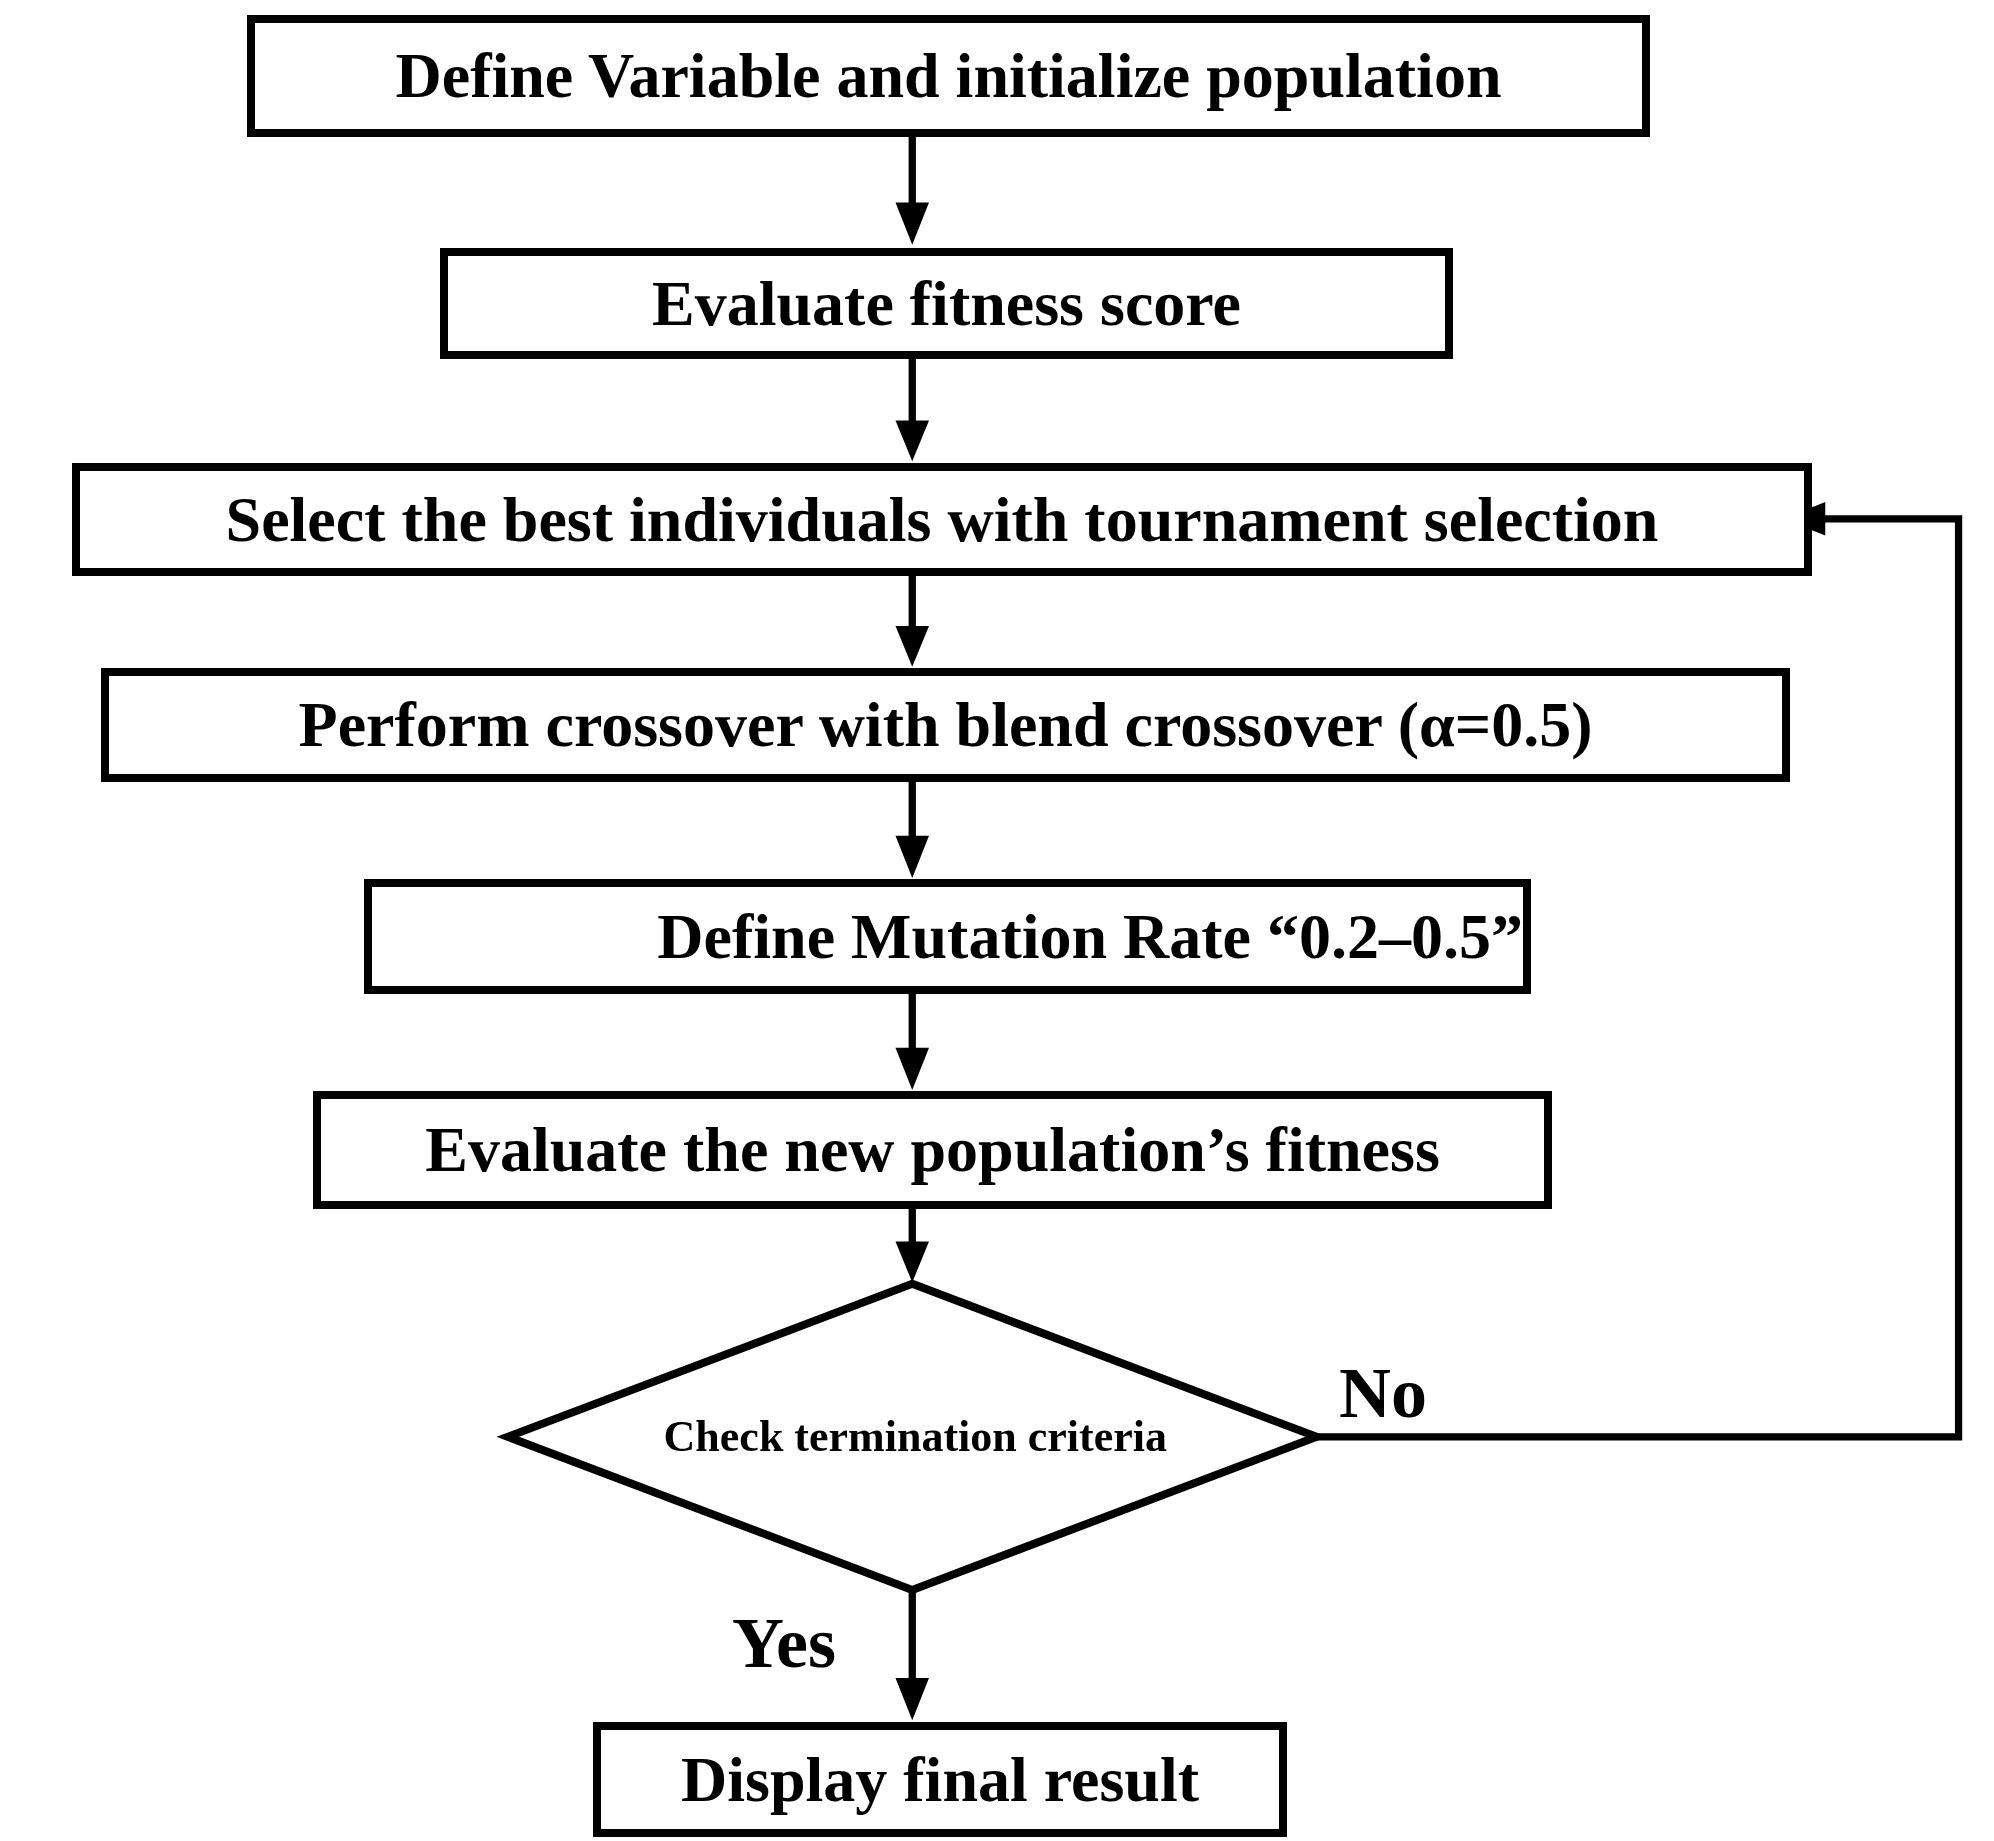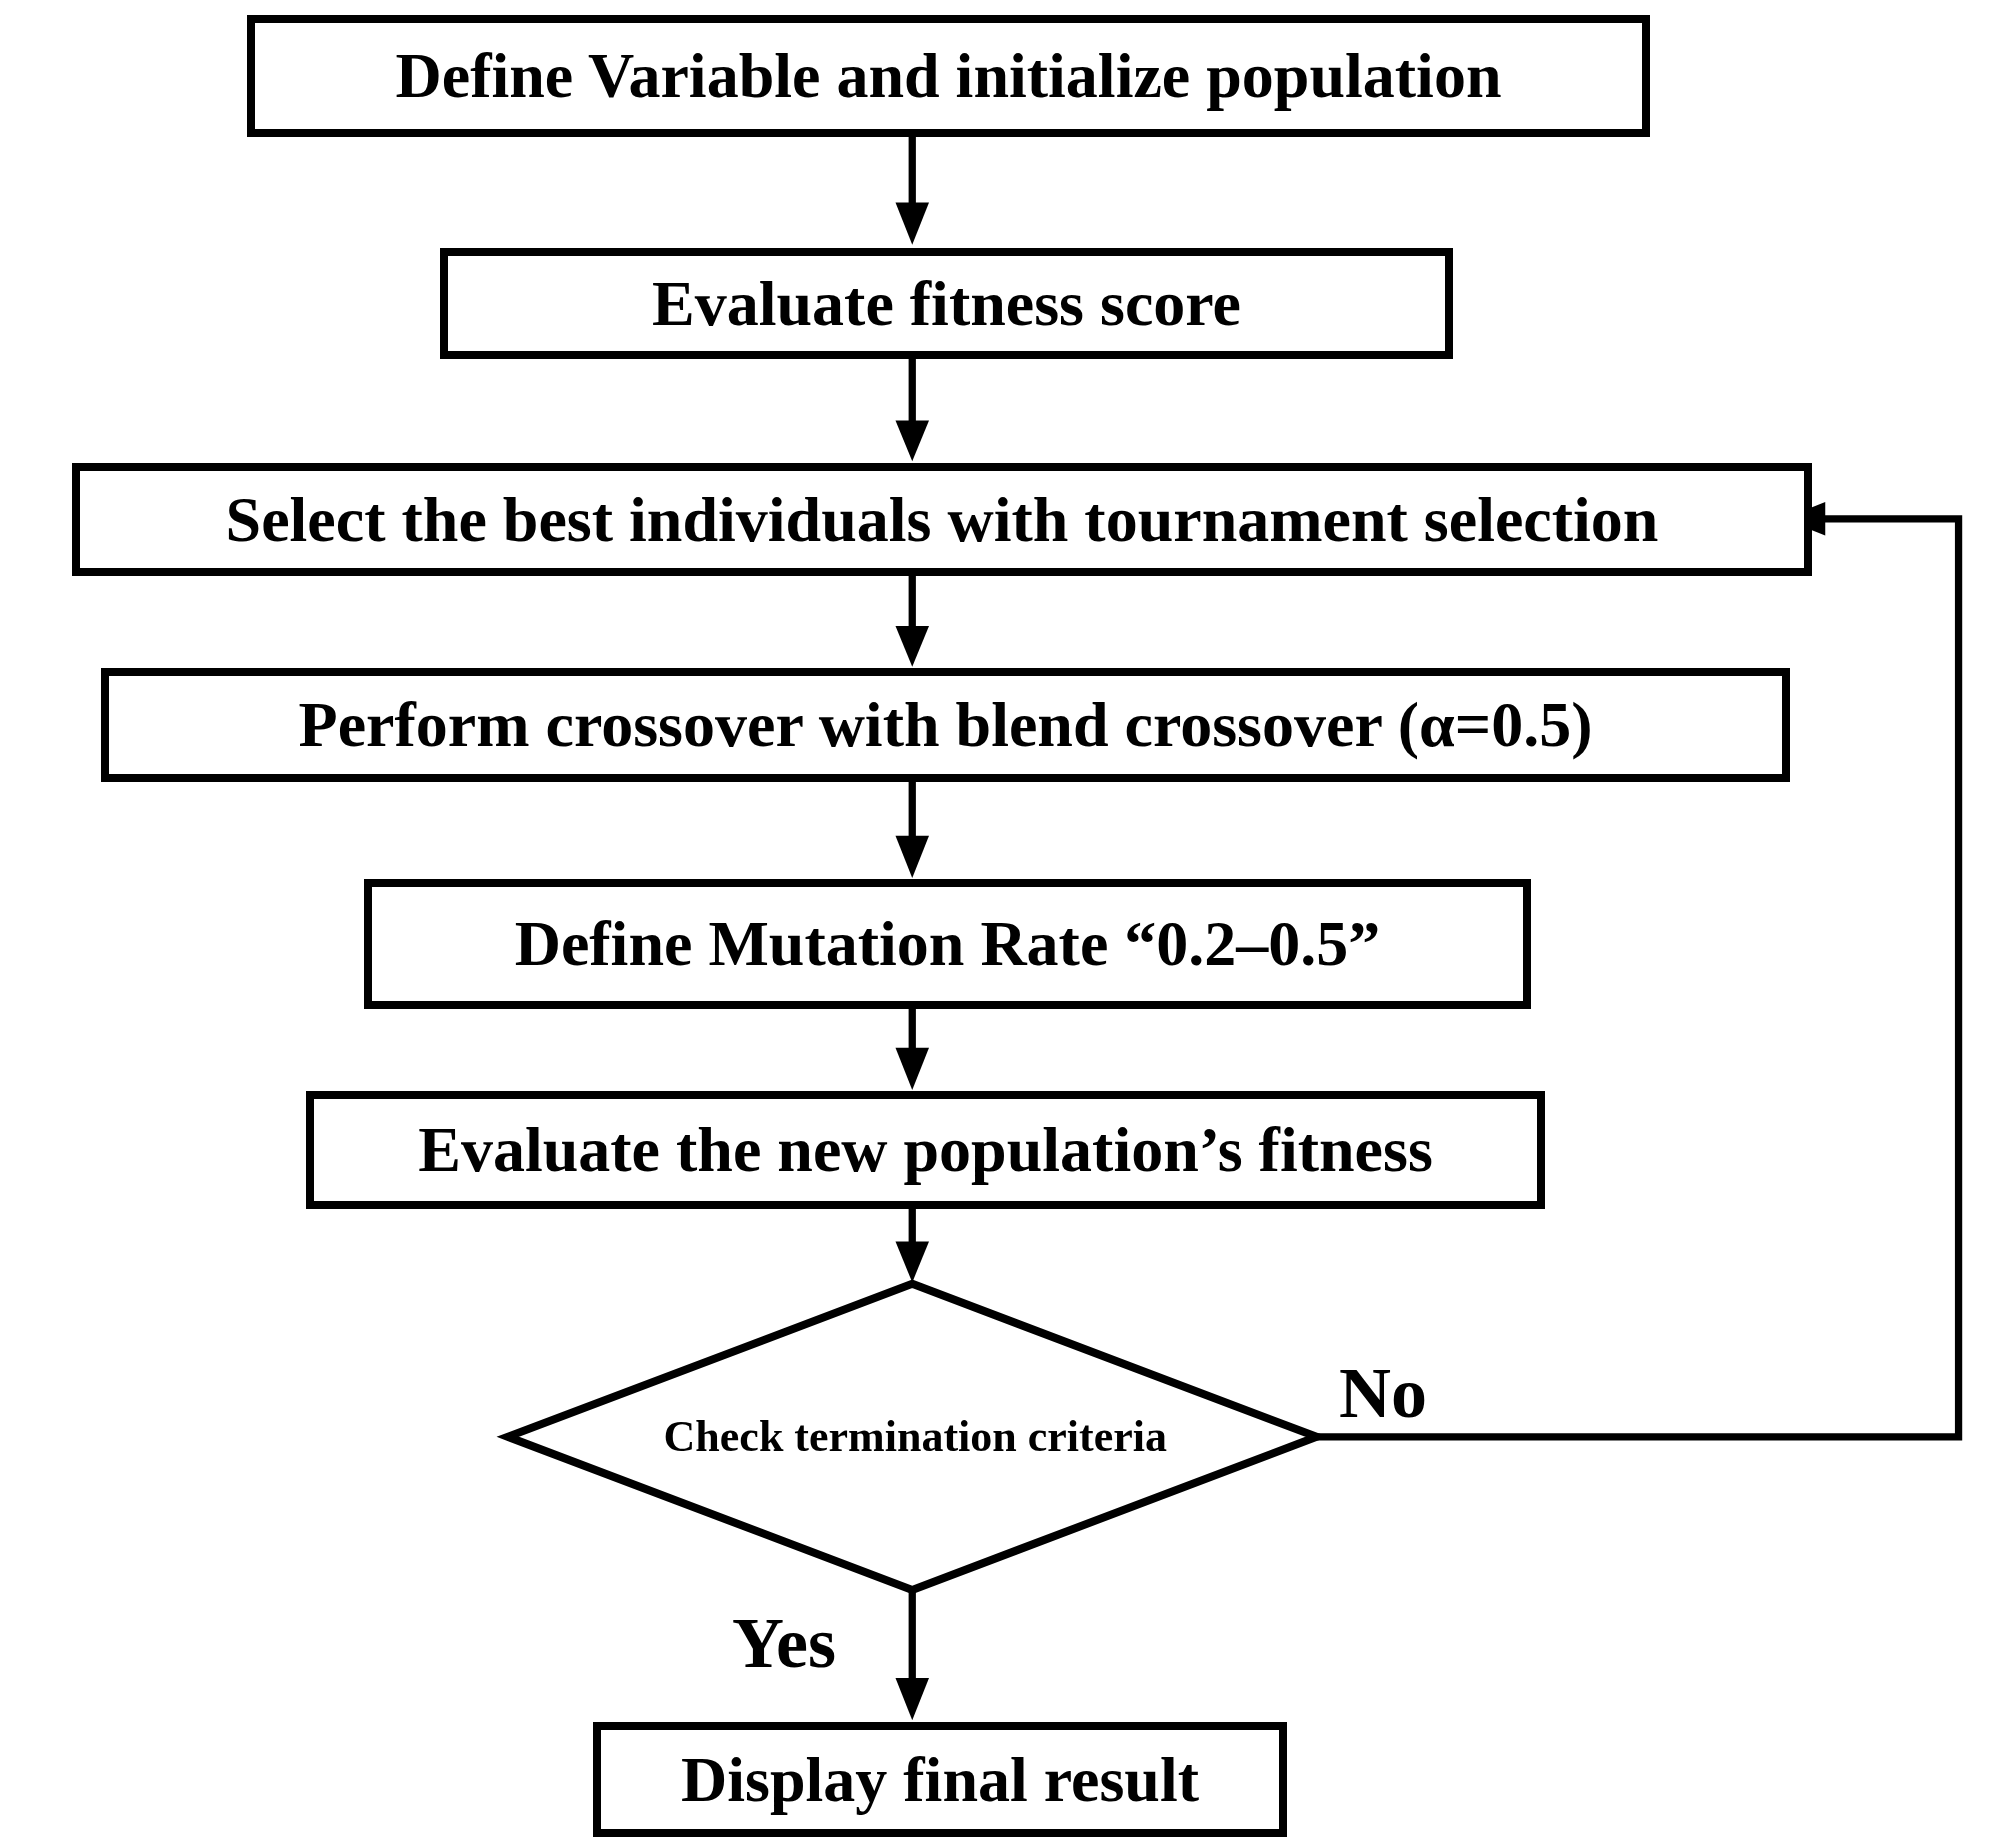--- a/index.html
+++ b/index.html
@@ -29,22 +29,22 @@
     font-weight: 700;
     font-size: 64px;
     line-height: 1.08;
     white-space: nowrap;
     margin-left: 32px;
   }
   #node-define-variable        { left: 215px;  top: 14.6px;   width: 1403px; height: 122px; }
   #node-evaluate-fitness       { left: 408px;  top: 248px;  width: 1013px; height: 111px; }
   #node-select-best            { left: 40px;   top: 463px;  width: 1740px; height: 113px; }
   #node-perform-crossover      { left: 69px;   top: 668px;  width: 1689px; height: 114px; }
-  #node-define-mutation        { left: 332px;  top: 879px; width: 1167px; height: 130px; }
-  #node-evaluate-new-population{ left: 274px;  top: 1091px; width: 1239px; height: 118px; }
+  #node-define-mutation        { left: 332px;  top: 879px; width: 1167px; height: 115px; justify-content: flex-end; }
+  #node-evaluate-new-population{ left: 281px;  top: 1091px; width: 1239px; height: 118px; }
   #node-display-result         { left: 561px;  top: 1722px; width: 694px;  height: 115px; }
   .decision-label {
     position: absolute;
     left: 657px; top: 1349px;
     width: 510px; height: 175px;
     display: flex;
     align-items: center;
     justify-content: flex-end;
     text-align: center;
     font-weight: 700;

